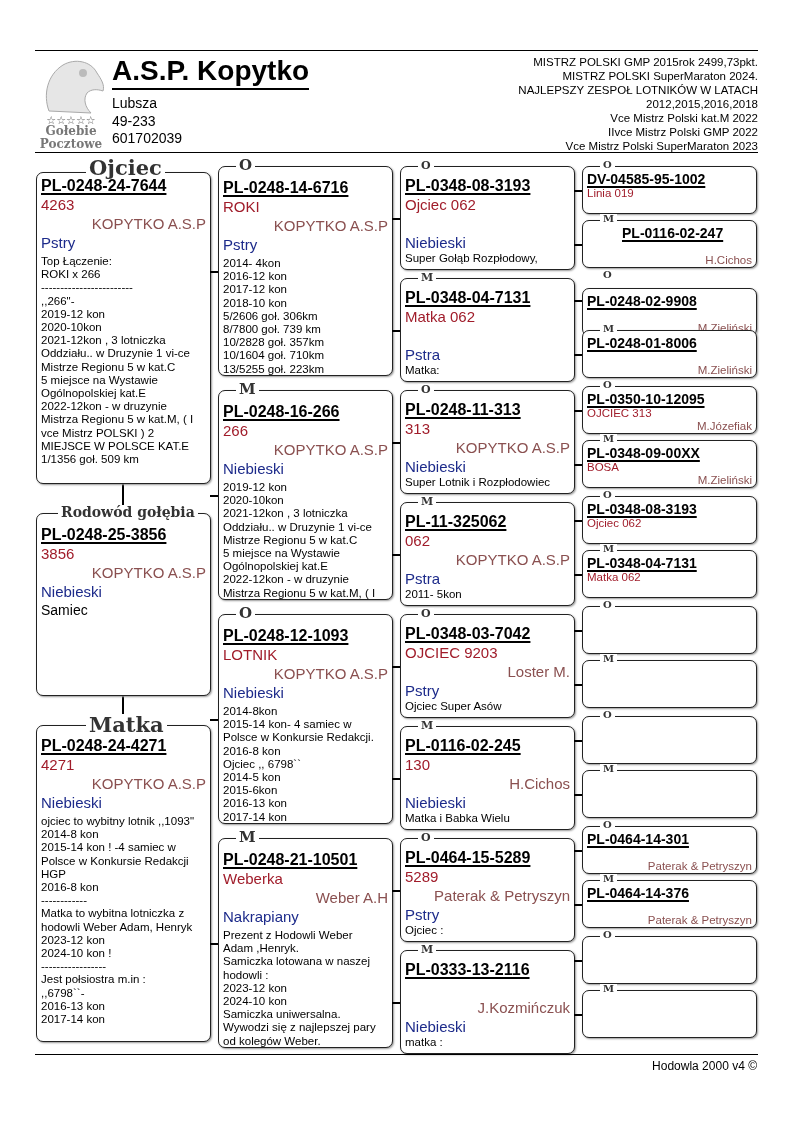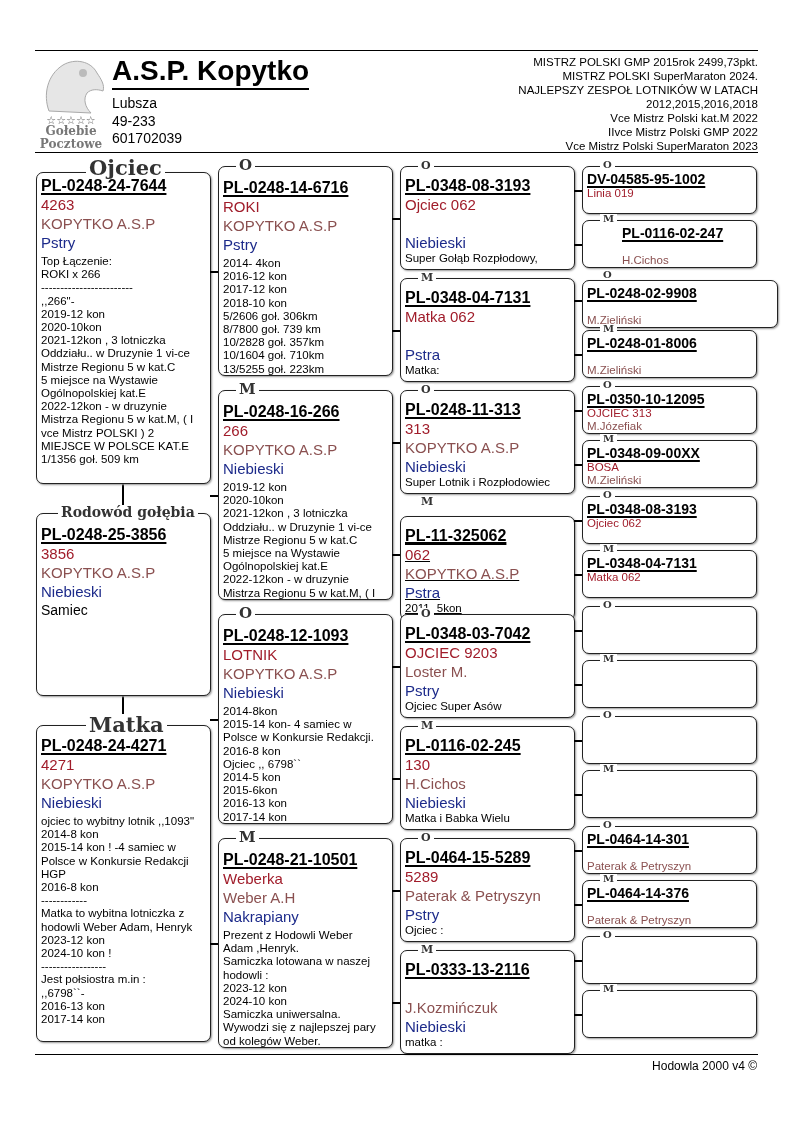--- a/index.html
+++ b/index.html
@@ -7,21 +7,21 @@
   .hr { position:absolute; left:35px; width:723px; height:0; border-top:1.5px solid #000; }
   .logo { position:absolute; left:35px; top:55px; width:72px; height:92px; }
   .title { position:absolute; left:112px; top:55px; font-family:"Liberation Sans", sans-serif; font-weight:bold; font-size:28px; line-height:32px; border-bottom:2px solid #000; padding-bottom:1px; }
   .addr { position:absolute; left:112px; top:95px; font-size:14px; line-height:17.5px; }
   .awards { position:absolute; right:36px; top:55px; text-align:right; font-size:11.5px; line-height:14px; }
   .footer { position:absolute; right:37px; top:1059px; font-size:12px; }
   .box { position:absolute; border:1px solid #222; border-radius:7px; box-shadow:1px 1px 2px #999; background:#fff; box-sizing:border-box; padding:0 4px; overflow:hidden; }
   .legend { position:absolute; background:#fff; font-family:"DejaVu Serif", serif; font-weight:bold; color:#333; padding:0 3px; line-height:1; }
   .ring { font-weight:bold; text-decoration:underline; text-decoration-thickness:2px; text-underline-offset:2px; white-space:nowrap; }
   .name { color:#a01c2a; }
-  .owner { color:#8a5050; }
+  .owner { color:#8a5050;text-align:right; }
   .color { color:#1c2a8a; }
   .notes { font-size:11.5px; line-height:13.2px; white-space:pre-line; }
   .c1 .ring { font-size:16px; }
   .c1 .name, .c1 .owner, .c1 .color { font-size:15px; line-height:19px; }
   .c4 .ring { font-size:14px; }
   .c4 .name { font-size:11.5px; line-height:13px; }
   .c4 .owner { font-size:11.5px; line-height:13px; }
   .conn { position:absolute; background:#000; }
 </style>
 </head>
@@ -215,21 +215,21 @@
     <div class="box c1" style="left: 400px; top: 390px; width: 175px; height: 104px;">
       <div style="height:10px"></div>
       <div class="ring">PL-0248-11-313</div>
       <div class="name" style="min-height:19px;">313</div>
       <div class="owner" style="min-height:19px;">KOPYTKO A.S.P</div>
       <div class="color">Niebieski</div>
       <div class="notes">Super Lotnik i Rozpłodowiec</div>
     </div>
     <div class="legend" style="left:418px; top:383.5px; font-size:11px;">O</div>
     <div class="conn" style="left:392px; top:442px; width:8px; height:1.5px;"></div>
-    <div class="box c1" style="left: 400px; top: 516px; width: 175px; height: 104px; text-decoration: underline;">
+    <div class="box c1" style="left: 400px; top: 502px; width: 175px; height: 104px;">
       <div style="height:10px"></div>
       <div class="ring">PL-11-325062</div>
       <div class="name" style="min-height:19px;">062</div>
       <div class="owner" style="min-height:19px;">KOPYTKO A.S.P</div>
       <div class="color">Pstra</div>
       <div class="notes">2011- 5kon</div>
     </div>
     <div class="legend" style="left:418px; top:495.5px; font-size:11px;">M</div>
     <div class="conn" style="left:392px; top:554px; width:8px; height:1.5px;"></div>
     <div class="box c1" style="left: 400px; top: 614px; width: 175px; height: 104px;">
@@ -283,21 +283,21 @@
     <div class="legend" style="left:600px; top:160px; font-size:10px;">O</div>
     <div class="conn" style="left:574px; top:190px; width:8px; height:1.5px;"></div>
     <div class="box c4" style="left: 582px; top: 220px; width: 175px; height: 48px; padding-left: 39px;">
       <div style="height:4px"></div>
       <div class="ring">PL-0116-02-247</div>
       <div class="name" style="min-height:13px;"></div>
       <div class="owner">H.Cichos</div>
     </div>
     <div class="legend" style="left:600px; top:214px; font-size:10px;">M</div>
     <div class="conn" style="left:574px; top:244px; width:8px; height:1.5px;"></div>
-    <div class="box c4" style="left: 582px; top: 280px; width: 196px; height: 48px;">
+    <div class="box c4" style="left: 582px; top: 288px; width: 175px; height: 48px;">
       <div style="height:4px"></div>
       <div class="ring">PL-0248-02-9908</div>
       <div class="name" style="min-height:13px;"></div>
       <div class="owner">M.Zieliński</div>
     </div>
     <div class="legend" style="left:600px; top:270px; font-size:10px;">O</div>
     <div class="conn" style="left:574px; top:300px; width:8px; height:1.5px;"></div>
     <div class="box c4" style="left: 582px; top: 330px; width: 175px; height: 48px;">
       <div style="height:4px"></div>
       <div class="ring">PL-0248-01-8006</div>

